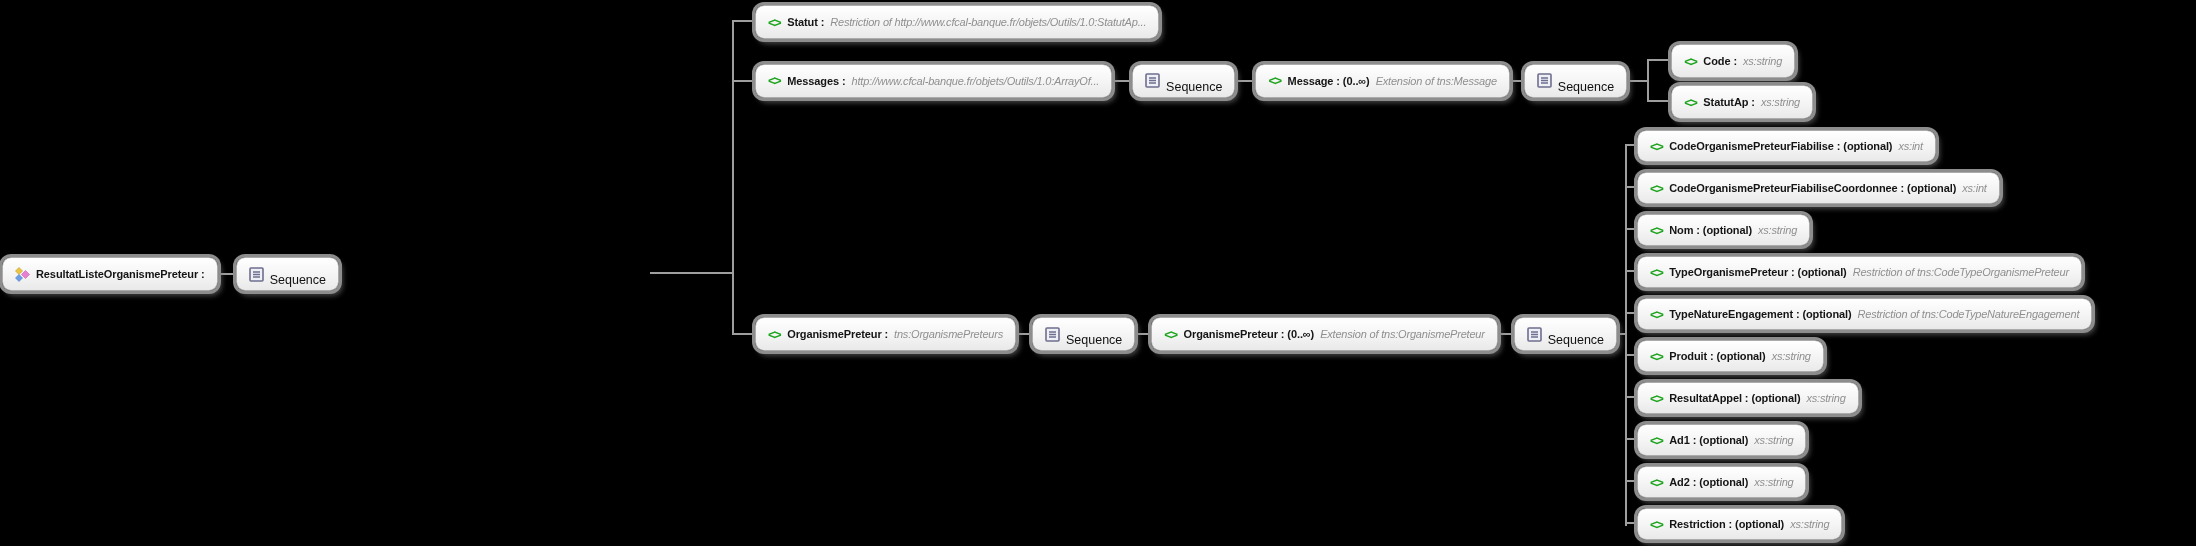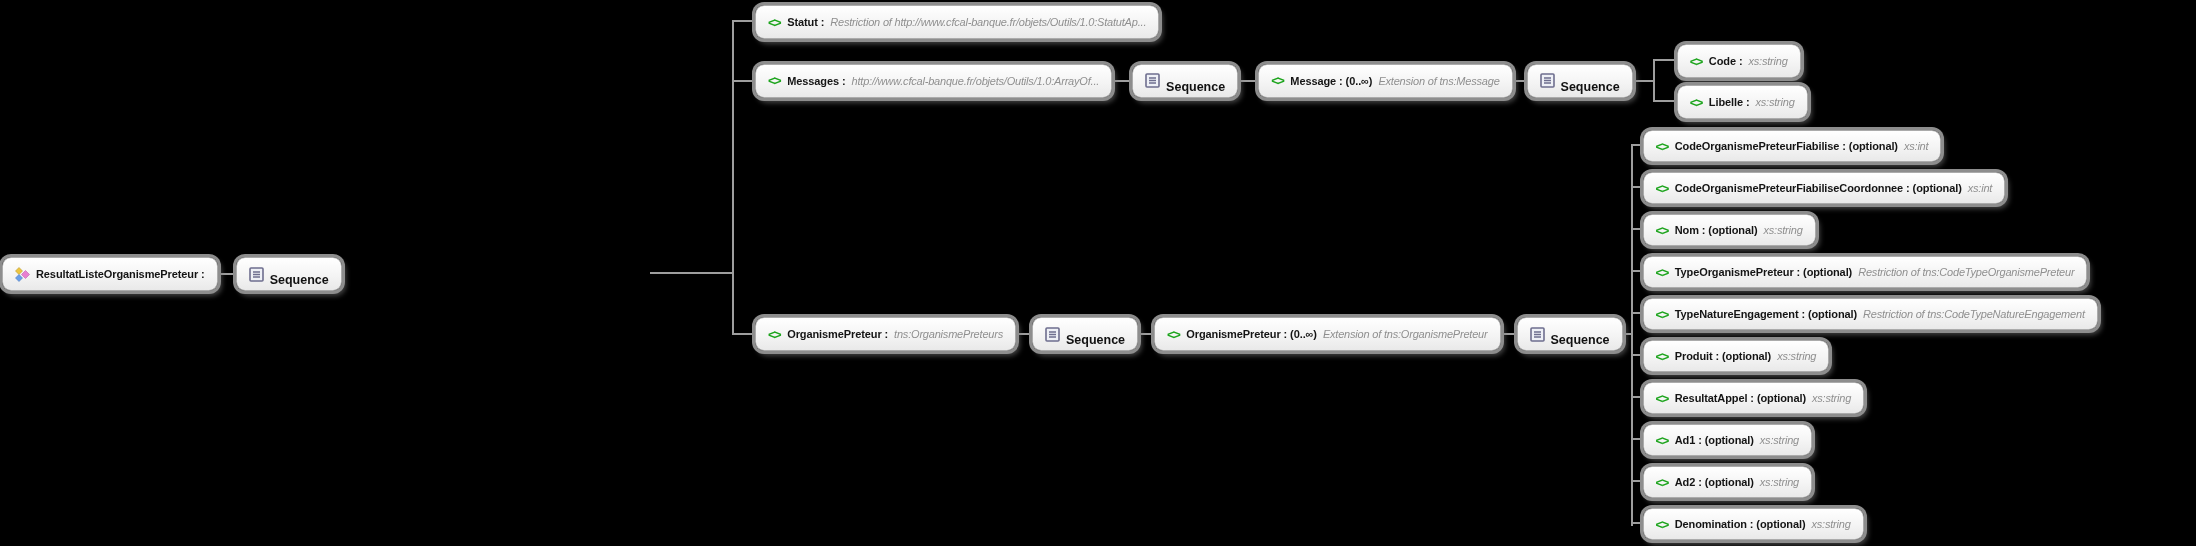--- a/index.html
+++ b/index.html
@@ -6,21 +6,21 @@
   .canvas { position:relative; width:2196px; height:546px; background:#000; overflow:hidden;
             font-family:"Liberation Sans", sans-serif; }
   .row { position:absolute; display:flex; align-items:center; }
   .node { display:flex; align-items:center; gap:6px; padding:0 12px; height:32px;
           background:linear-gradient(180deg,#ffffff 0%,#f4f4f4 55%,#e9e9e9 100%);
           border:1px solid #ababab; border-radius:9px;
           box-shadow:0 0 0 3px #8d8d8d, 3px 4px 5px 1px rgba(120,120,120,.55);
           white-space:nowrap; flex:0 0 auto; position:relative; z-index:2; }
   .node.abs { position:absolute; }
   .nlabel { font-size:11px; font-weight:700; color:#141414; letter-spacing:-0.1px; }
-  .seqlabel { font-size:12.5px; font-weight:700; color:#111;margin-top:12px; }
+  .seqlabel { font-size:12.5px; font-weight:400; color:#111;margin-top:12px; }
   .nann { font-size:11px; font-style:italic; color:#8f8f8f; letter-spacing:-0.2px; }
   .eicon { color:#1ca41c; font-weight:700; font-size:13px; letter-spacing:-1.5px; margin-right:1px; }
   .conn { height:2px; background:#9e9e9e; flex:0 0 auto; z-index:1; align-self:center; }
   .hline,.vline { position:absolute; background:#9e9e9e; z-index:1; }
   .bracket { position:relative; width:0; flex:0 0 auto; }
   svg { display:block; }
 </style>
 </head>
 <body>
 
@@ -100,21 +100,21 @@
       <div class="vline" style="left:0; top:15px; width:2px; height:43px;"></div>
       <div class="hline" style="left:0; top:15px; width:26px; height:2px;"></div>
       <div class="hline" style="left:0; top:56px; width:26px; height:2px;"></div>
       <div class="node abs" style="left:24px; top:0;">
         <span class="eicon">&lt;&gt;</span>
         <span class="nlabel">Code :</span>
         <span class="nann">xs:string</span>
       </div>
       <div class="node abs" style="left:24px; top:41px;">
         <span class="eicon">&lt;&gt;</span>
-        <span class="nlabel">Libelle :</span>
+        <span class="nlabel">StatutAp :</span>
         <span class="nann">xs:string</span>
       </div>
     </div>
   </div>
 
   <div class="row" style="left:755px; top:130px;">
     <div class="node">
       <span class="eicon">&lt;&gt;</span>
       <span class="nlabel">OrganismePreteur :</span>
       <span class="nann">tns:OrganismePreteurs</span>
@@ -199,19 +199,19 @@
         <span class="nlabel">Ad1 : (optional)</span>
         <span class="nann">xs:string</span>
       </div>
       <div class="node abs" style="left:12px; top:336px; height:30px;">
         <span class="eicon">&lt;&gt;</span>
         <span class="nlabel">Ad2 : (optional)</span>
         <span class="nann">xs:string</span>
       </div>
       <div class="node abs" style="left:12px; top:378px; height:30px;">
         <span class="eicon">&lt;&gt;</span>
-        <span class="nlabel">Denomination : (optional)</span>
+        <span class="nlabel">Restriction : (optional)</span>
         <span class="nann">xs:string</span>
       </div>
     </div>
   </div>
 
 </div>
 
 </body></html>

